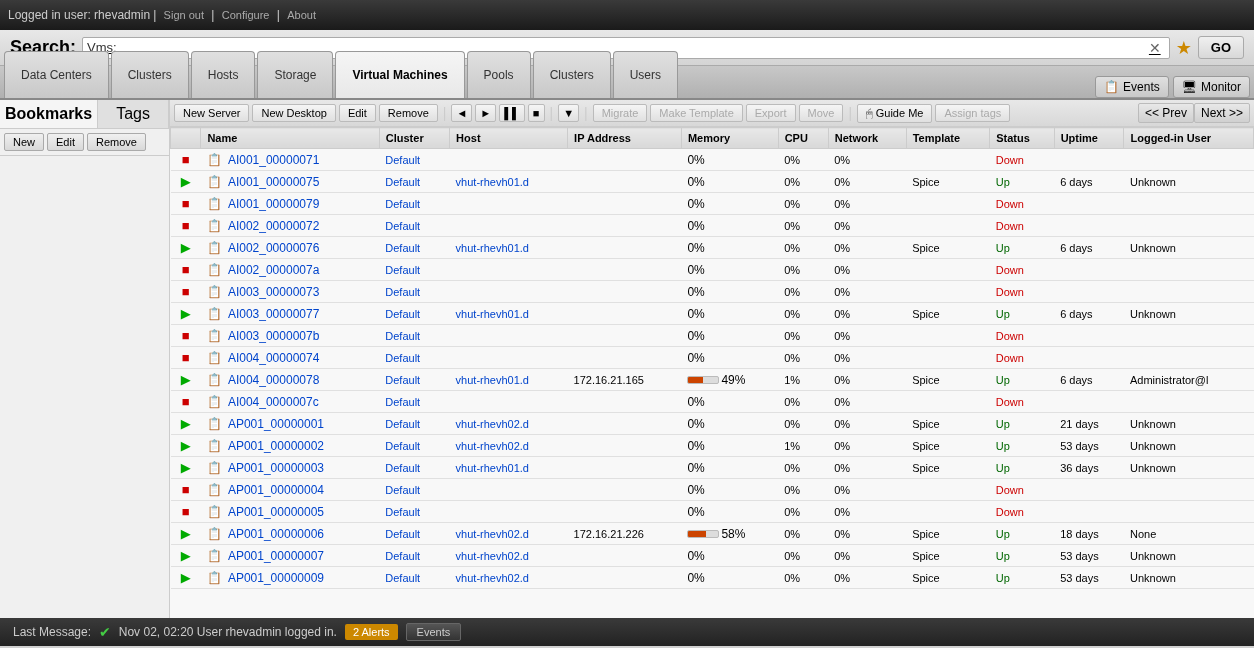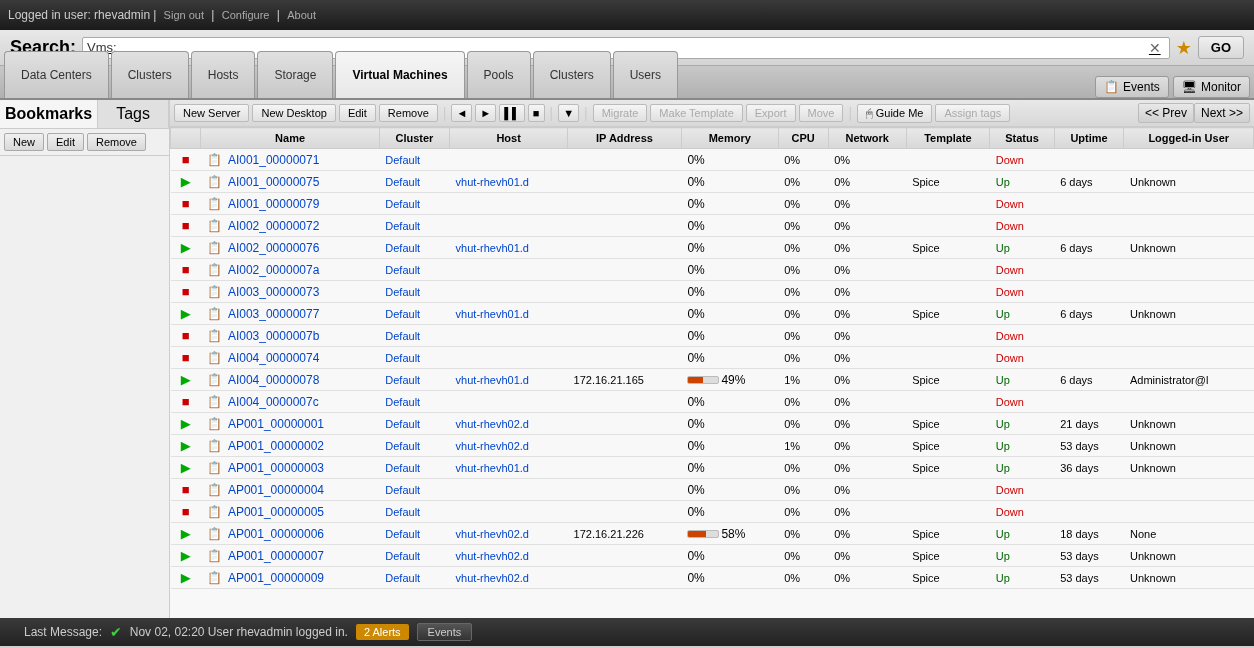--- a/index.html
+++ b/index.html
@@ -231,21 +231,21 @@
       overflow-y: auto;
     }
     #vm-table {
       width: 100%;
       border-collapse: collapse;
     }
     #vm-table th {
       background: linear-gradient(to bottom, #e8e8e8, #d8d8d8);
       border: 1px solid #ccc;
       padding: 4px 6px;
-      text-align: center;
+      text-align: left;
       font-weight: bold;
       font-size: 11px;
       position: sticky;
       top: 0;
       white-space: nowrap;
     }
     #vm-table td {
       border-bottom: 1px solid #e0e0e0;
       padding: 3px 6px;
       font-size: 11px;
@@ -277,21 +277,21 @@
     #vm-table-wrap::-webkit-scrollbar { width: 12px; }
     #vm-table-wrap::-webkit-scrollbar-track { background: #f0f0f0; }
     #vm-table-wrap::-webkit-scrollbar-thumb { background: #bbb; border-radius: 6px; }
 
     
     #status-bar {
       height: 28px;
       background: linear-gradient(to bottom, #3a3a3a, #222);
       display: flex;
       align-items: center;
-      padding: 0 24px;
+      padding: 0 13px;
       color: #ccc;
       font-size: 11px;
       gap: 8px;
     }
     .status-ok { color: #44cc44; font-size: 14px; }
     #alerts-btn {
       background: #cc8800;
       color: white;
       padding: 2px 8px;
       border-radius: 2px;

